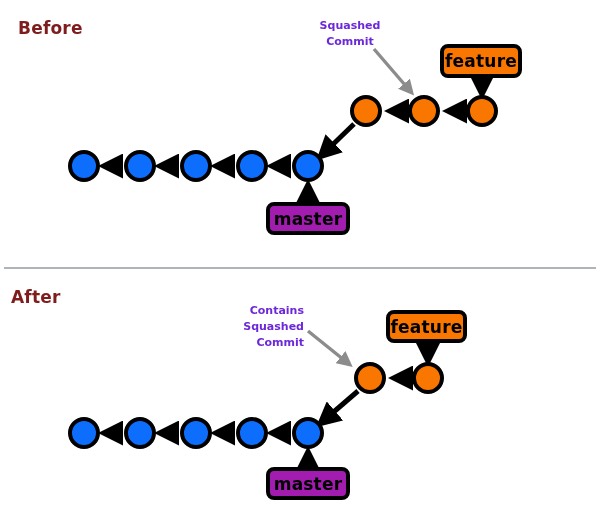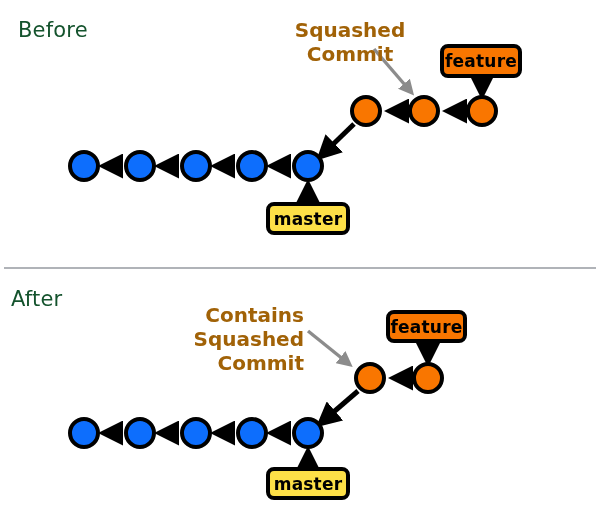--- a/index.html
+++ b/index.html
@@ -13,33 +13,33 @@
   }
   #page {
     position: relative;
     width: 600px;
     height: 519px;
     background: #ffffff;
     overflow: hidden;
   }
   .section-label {
     position: absolute;
-    color: #14532d;
-    font-size: 21px;
-    font-weight: 400;
+    color: #7f1d1d;
+    font-size: 17px;
+    font-weight: 700;
     letter-spacing: 0.2px;
     white-space: nowrap;
     font-family: "DejaVu Sans", "Liberation Sans", sans-serif;
   }
   .annotation {
     position: absolute;
-    color: #a16207;
-    font-size: 20px;
+    color: #6d28d9;
+    font-size: 11px;
     font-weight: 600;
-    line-height: 24px;
+    line-height: 16px;
     white-space: pre;
     font-family: "DejaVu Sans", "Liberation Sans", sans-serif;
   }
   .annotation.center { text-align: center; }
   .annotation.right  { text-align: right; }
 
   .commit {
     position: absolute;
     width: 32px;
     height: 32px;
@@ -57,21 +57,21 @@
     box-sizing: border-box;
     display: flex;
     align-items: center;
     justify-content: center;
     font-size: 17px;
     font-weight: 700;
     color: #000000;
     letter-spacing: 0.2px;
     font-family: "DejaVu Sans", "Liberation Sans", sans-serif;
   }
-  .branch-box.master  { background: #fde047; }
+  .branch-box.master  { background: #a21caf; }
   .branch-box.feature { background: #f97600; }
 
   .svg-layer {
     position: absolute;
     left: 0;
     top: 0;
     width: 600px;
     height: 519px;
     pointer-events: none;
   }

